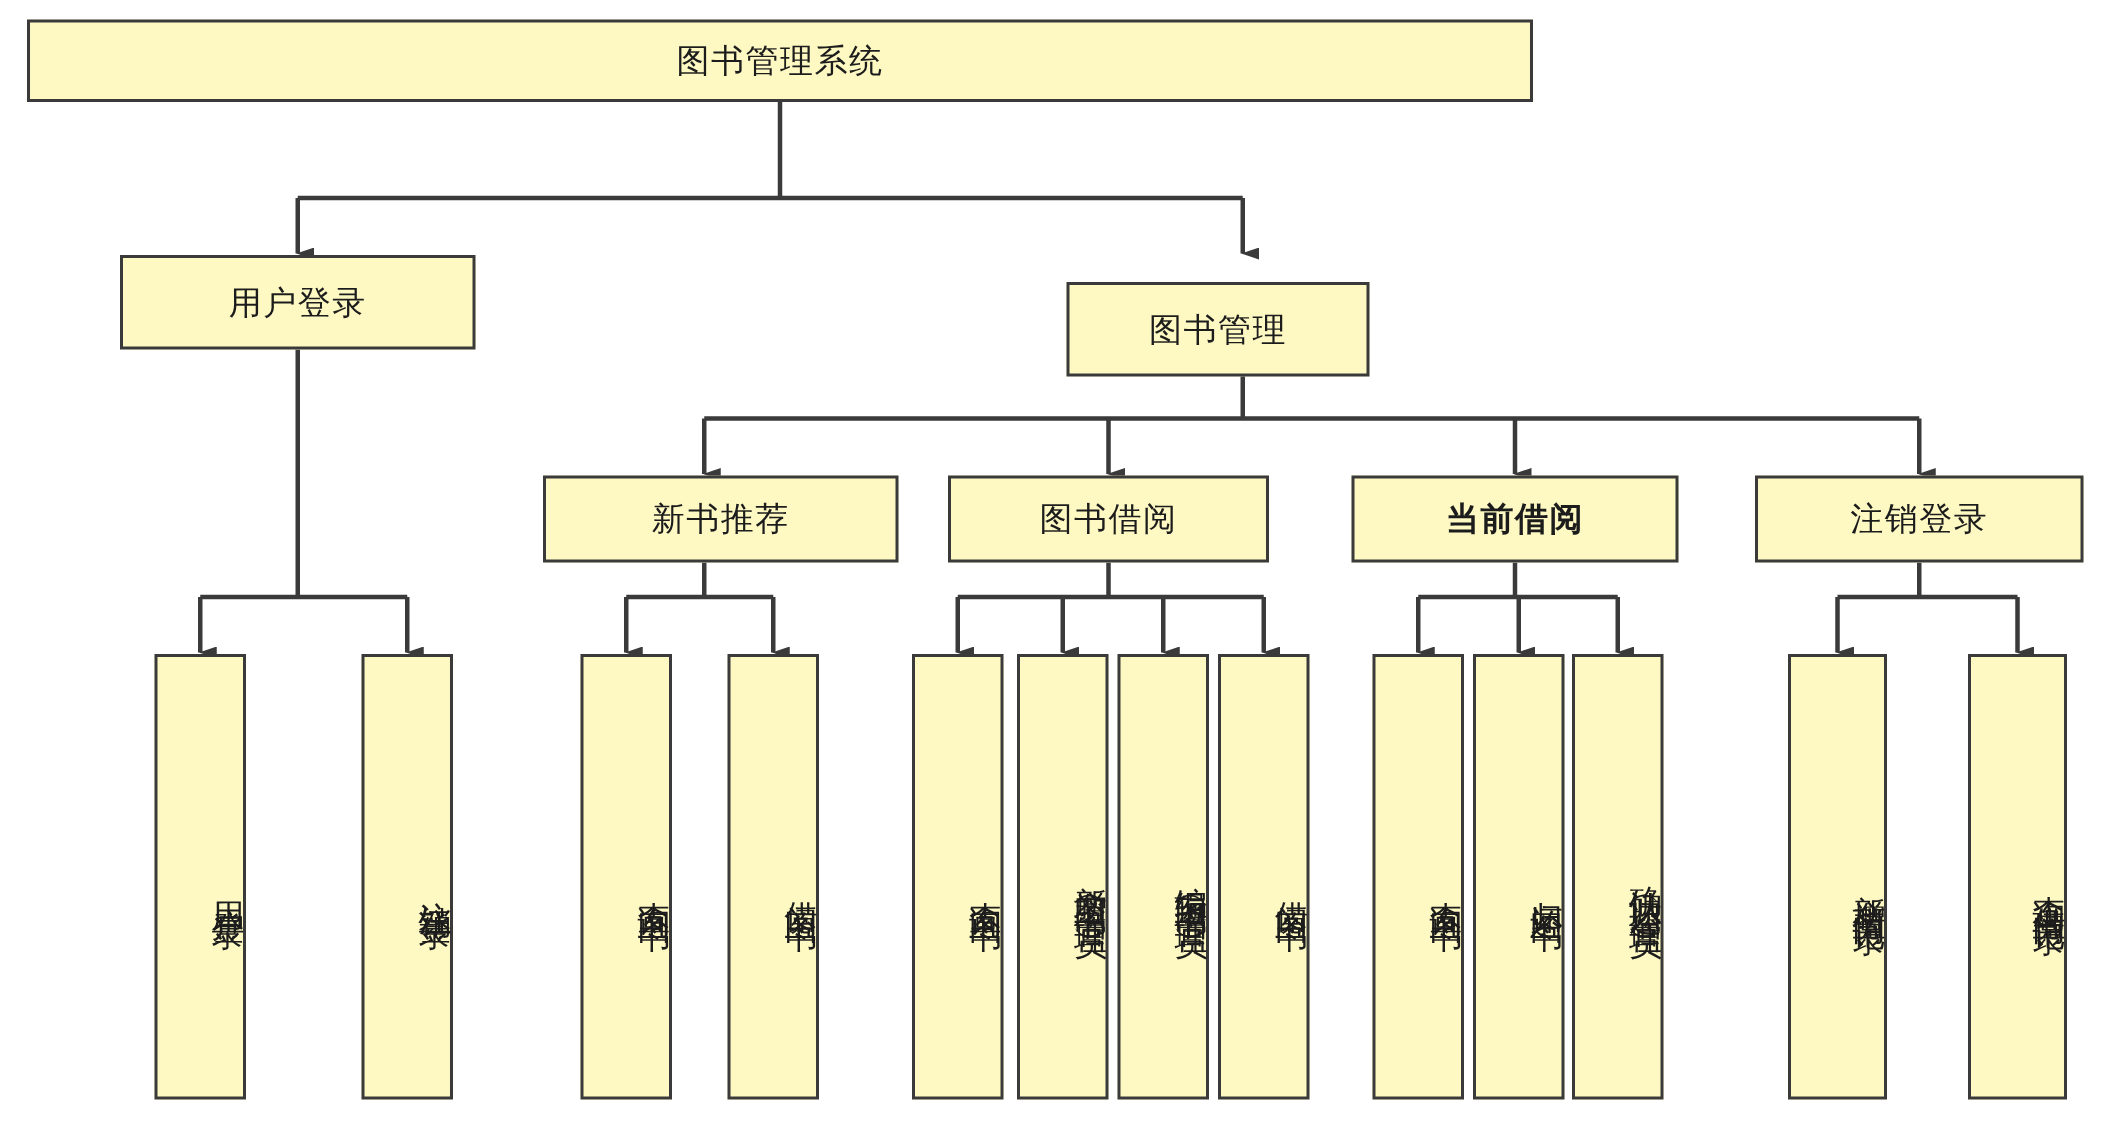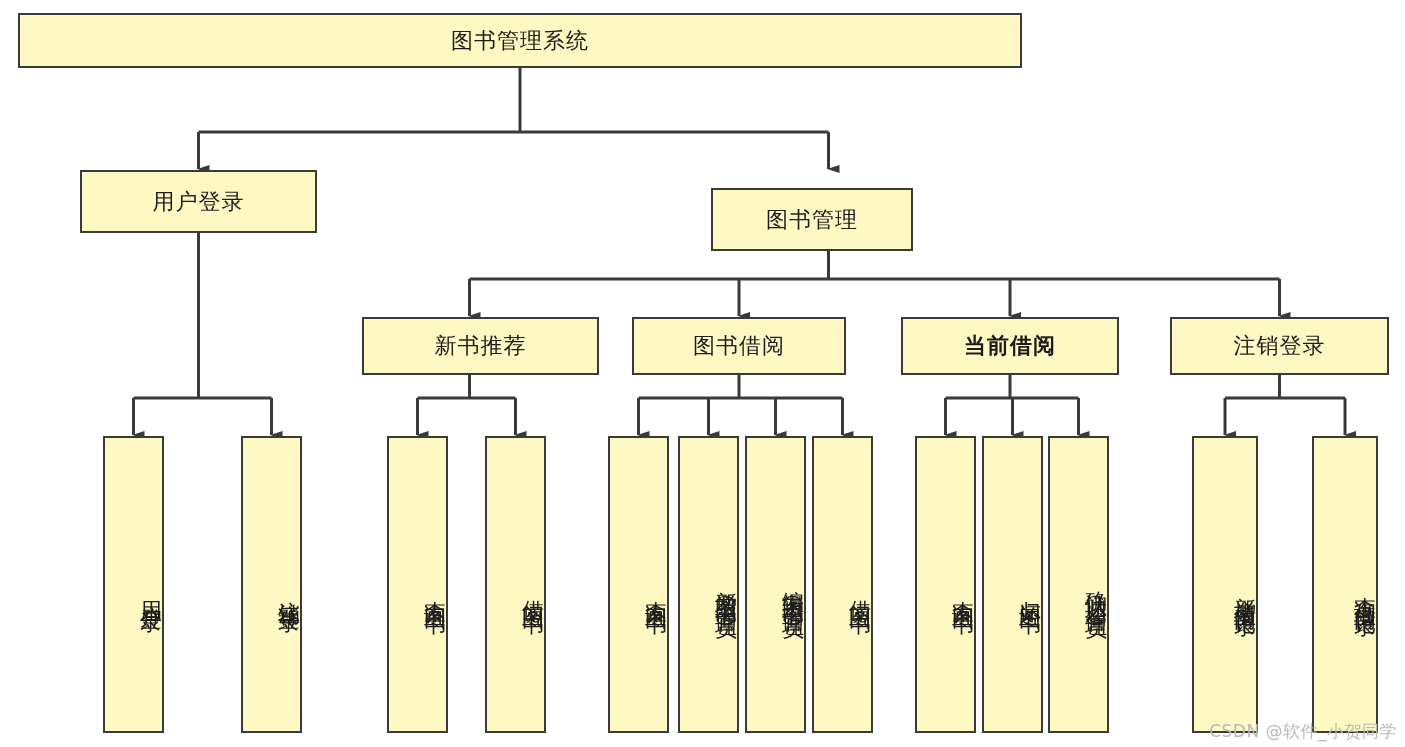--- a/index.html
+++ b/index.html
@@ -173,14 +173,13 @@
         <span class="node-label">确认归还（管理员）</span>
       </div>
       <div class="node-box vertical" style="left: 1192px; top: 436px; width: 66px; height: 297px;">
         <span class="node-label">新增借阅记录</span>
       </div>
       <div class="node-box vertical" style="left: 1312px; top: 436px; width: 66px; height: 297px;">
         <span class="node-label">查询借阅记录</span>
       </div>
     </div>
 
-  <div id="watermark">CSDN @软件_小贺同学</div>
 </div>
 
 </body></html>

